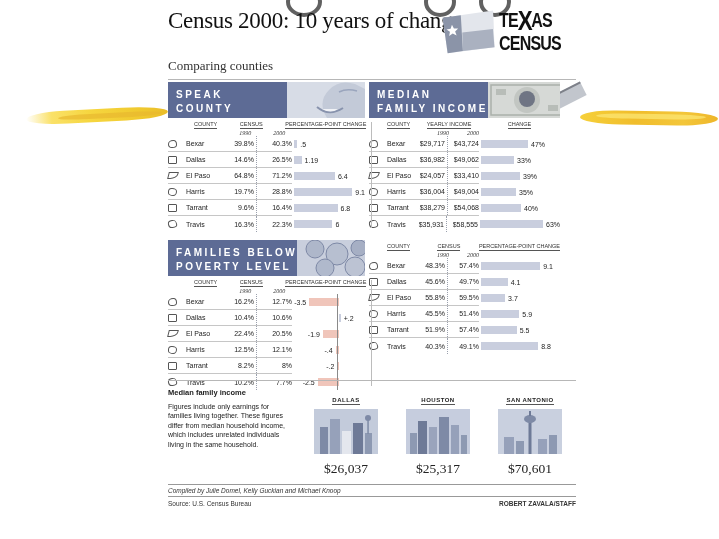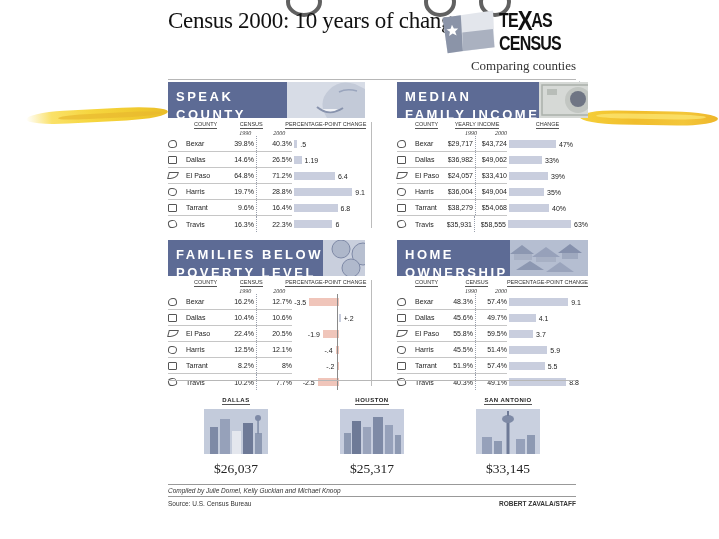--- a/index.html
+++ b/index.html
@@ -15,36 +15,36 @@
   .streak-r{left:580px;top:111px;width:138px;height:14px;transform:rotate(1deg);
     background:linear-gradient(90deg,#f6d03a 0%,#f0bd2c 40%,#f3c63a 75%,#eeb62a 100%);}
   .streak-r2{left:596px;top:114px;width:110px;height:5px;transform:rotate(1deg);background:#fbe46e;opacity:.8;}
   .bill-corner{position:absolute;left:553px;top:88px;width:32px;height:13px;background:#c2c6cd;
     border-top:2px solid #7d8089;transform:rotate(-27deg);}
   
   .sheet{position:absolute;left:168px;top:8px;width:408px;height:520px;}
   .g-title{position:absolute;top:0;left:0;font-family:"Liberation Serif",serif;font-size:23px;
     letter-spacing:-.3px;color:#111;white-space:nowrap;}
   .g-sub{position:absolute;top:31px;left:0;width:288px;font-size:7.5px;line-height:1.25;color:#222;}
-  .sec-head{position:absolute;left:0;right:0;text-align:right;font-family:"Liberation Serif",serif;
+  .sec-head{position:absolute;left:0;right:0;text-align:left;font-family:"Liberation Serif",serif;
     font-size:13px;color:#333;}
   .sec-counties{top:50px;border-bottom:1px solid #b7b7b7;padding-bottom:5px;}
   
   .logo{position:absolute;right:0;top:0;display:flex;align-items:flex-start;gap:4px;}
   .logo-flag{width:52px;height:48px;transform:rotate(-5deg);}
   .logo-text{line-height:.92;font-weight:bold;color:#111;transform:scaleX(.8);transform-origin:left top;
     font-size:20px;letter-spacing:-1px;white-space:nowrap;}
   .logo-x{font-size:28px;vertical-align:-3px;letter-spacing:-2px;}
   
   .panel{position:absolute;}
   .p0,.p2{left:0;width:197px;}
-  .p1,.p3{left:229px;width:191px;}
+  .p1,.p3{left:201px;width:191px;}
   .p0,.p1{top:74px;} .p2,.p3{top:232px;}
   .ph{display:flex;height:36px;background:#5d6b95;overflow:hidden;}
-  .ph-t{flex:1;padding:6px 0 0 8px;color:#fff;font-size:13px;font-weight:bold;
+  .ph-t{flex:1;padding:6px 0 0 8px;color:#fff;font-size:10px;font-weight:bold;
     letter-spacing:2.5px;line-height:1.4;white-space:nowrap;}
   .ph-art{flex:none;width:78px;height:36px;}
   .ph-art svg{display:block;width:100%;height:100%;}
   
   .thead{display:flex;height:15px;font-size:5.5px;color:#333;margin-top:3px;}
   .th-county{box-sizing:border-box;}
   .p0 .th-county,.p2 .th-county{width:56px;padding-left:26px;}
   .p1 .th-county,.p3 .th-county{width:50px;padding-left:18px;}
   .p0 .th-group,.p2 .th-group{width:68px;}
   .p1 .th-group,.p3 .th-group{width:60px;}
@@ -540,39 +540,20 @@
               <span class="poszone">
 
                 <span class="blabel"></span>
               </span>
             </span>
           </div>
         </div>
     </section>
 
     <section class="panel p3">
-      <header class="ph">
-        <div class="ph-t">
-          <div>HOME</div>
-            <div>OWNERSHIP</div>
-        </div>
-        <div class="ph-art">
-          <svg viewBox="0 0 78 36" preserveAspectRatio="none">
-            <rect width="78" height="36" fill="#b5bed1"></rect>
-            <path d="M0 14 L12 5 L24 14 Z" fill="#8c97b1"></path>
-            <path d="M22 17 L36 7 L50 17 Z" fill="#97a1ba"></path>
-            <path d="M48 13 L60 4 L72 13 Z" fill="#8590ac"></path>
-            <path d="M6 30 L20 21 L34 30 Z" fill="#8c97b1"></path>
-            <path d="M36 32 L50 22 L64 32 Z" fill="#9aa4bc"></path>
-            <rect x="4" y="14" width="18" height="6" fill="#a7b0c4"></rect>
-            <rect x="26" y="17" width="20" height="5" fill="#a7b0c4"></rect>
-            <rect x="52" y="13" width="16" height="6" fill="#9fa9bf"></rect>
-          </svg>
-        </div>
-      </header>
       <div class="thead">
         <span class="th-county"><span class="u">COUNTY</span></span>
         <span class="th-group">
           <span class="u">CENSUS</span>
           <span class="th-years">
               <span class="th-y">1990</span>
               <span class="th-y">2000</span>
             </span>
         </span>
         <span class="th-change"><span class="u">PERCENTAGE-POINT CHANGE</span></span>
@@ -669,20 +650,24 @@
             </span>
           </div>
         </div>
     </section>
 
     <div class="vdiv vdiv1"></div>
     <div class="vdiv vdiv2"></div>
 
     <div class="cities">
       <div class="cities-flex">
+        <div class="c-note">
+          <div class="c-note-title">Median family income</div>
+          <div class="c-note-body">Figures include only earnings for families living together. These figures differ from median household income, which includes unrelated individuals living in the same household.</div>
+        </div>
 
 
         <div class="city-col">
           <span class="city-label">DALLAS</span>
           <div class="city-photo">
             <svg viewBox="0 0 64 45" preserveAspectRatio="none">
               <rect width="64" height="45" fill="#c3cbdb"></rect>
               <rect x="6" y="18" width="8" height="27" fill="#7e8aa6"></rect>
               <rect x="16" y="10" width="10" height="35" fill="#96a1ba"></rect>
               <rect x="28" y="22" width="9" height="23" fill="#e4e7ee"></rect>
@@ -718,21 +703,21 @@
               <rect width="64" height="45" fill="#c9d0df"></rect>
               <rect x="30.5" y="12" width="3" height="33" fill="#6e7a97"></rect>
               <ellipse cx="32" cy="10" rx="6" ry="4" fill="#7e8aa6"></ellipse>
               <rect x="31" y="2" width="2" height="5" fill="#6e7a97"></rect>
               <rect x="6" y="28" width="10" height="17" fill="#96a1ba"></rect>
               <rect x="18" y="32" width="8" height="13" fill="#8d99b2"></rect>
               <rect x="40" y="30" width="9" height="15" fill="#96a1ba"></rect>
               <rect x="51" y="26" width="8" height="19" fill="#8d99b2"></rect>
             </svg>
           </div>
-          <div class="city-price">$33,145</div>
+          <div class="city-price">$70,601</div>
         </div>
       </div>
     </div>
 
     <div class="footer">
       <div class="f-compiled">Compiled by Julie Domel, Kelly Guckian and Michael Knoop</div>
       <div class="f-src">
         <span>Source: U.S. Census Bureau</span>
         <span class="f-credit">ROBERT ZAVALA/STAFF</span>
       </div>

